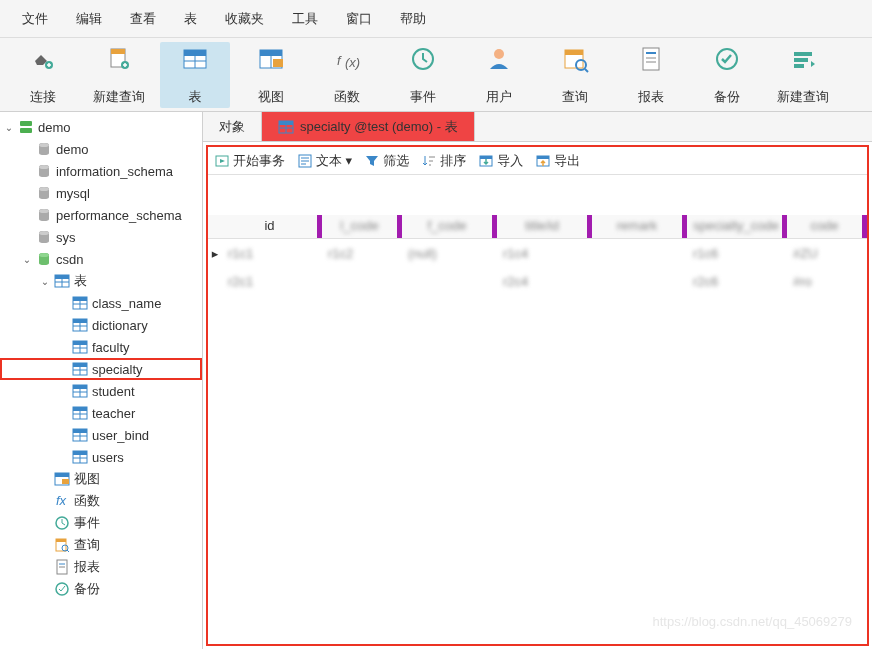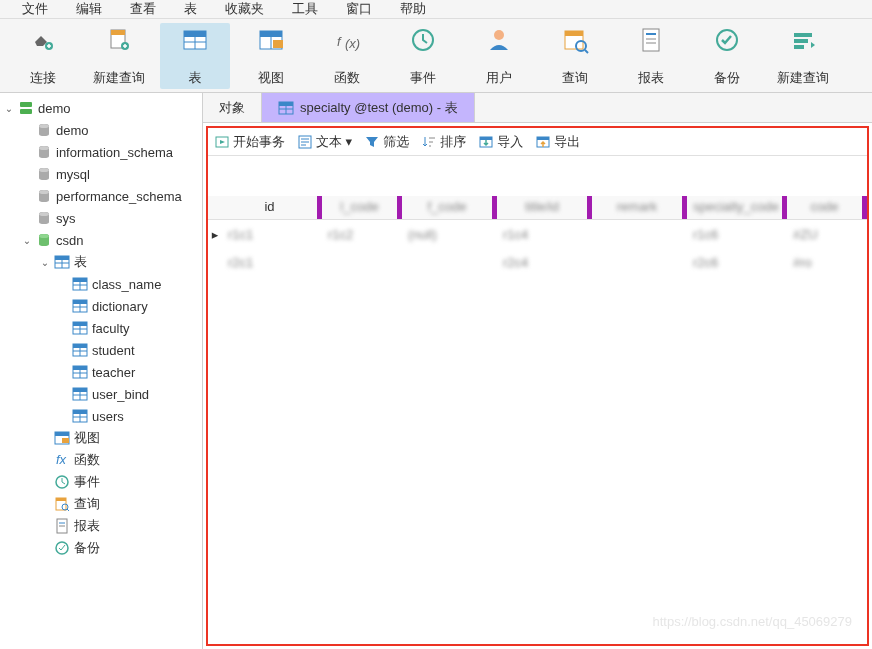--- a/index.html
+++ b/index.html
@@ -1,19 +1,19 @@
 <!DOCTYPE html>
 <html><head>
   <meta charset="utf-8">
   <style>
     * { margin: 0; padding: 0; box-sizing: border-box; font-family: "Microsoft YaHei", sans-serif; font-size: 13px; }
     body { background: #fff; color: #333; overflow: hidden; }
     .window { width: 872px; height: 649px; display: flex; flex-direction: column; }
     
-    .menubar { height: 19px; display: flex; align-items: center; padding: 0 8px; background: #f5f5f5; border-bottom: 1px solid #ddd; }
+    .menubar { height: 38px; display: flex; align-items: center; padding: 0 8px; background: #f5f5f5; border-bottom: 1px solid #ddd; }
     .menubar span { padding: 2px 14px; cursor: pointer; }
     
     .toolbar { height: 74px; display: flex; background: #f5f5f5; border-bottom: 1px solid #d0d0d0; padding: 4px 8px 2px 8px; gap: 6px; }
     .toolbar-item { display: flex; flex-direction: column; align-items: center; justify-content: center; width: 70px; height: 66px; cursor: pointer; border-radius: 2px; }
     .toolbar-item.active { background: #cce4f0; }
     .toolbar-item .icon { width: 32px; height: 30px; display: flex; align-items: center; justify-content: center; font-size: 24px; }
     .toolbar-item .label { font-size: 13px; margin-top: 14px; }
     
     .main { display: flex; flex: 1; overflow: hidden; }
     
@@ -24,21 +24,21 @@
     .tree-node .label { }
     .tree-node.highlighted { outline: 2px solid #ec3323; outline-offset: -2px; }
     .depth-0 { padding-left: 2px; }
     .depth-1 { padding-left: 20px; }
     .depth-2 { padding-left: 38px; }
     .depth-3 { padding-left: 56px; }
     
     .content { flex: 1; display: flex; flex-direction: column; text-align: center; }
     .tabs { height: 30px; display: flex; border-bottom: 1px solid #d0d0d0; background: #f5f5f5; }
     .tab { display: flex; align-items: center; padding: 0 16px; cursor: pointer; gap: 6px; }
-    .tab.active { background: #c4b5fd; border-right: 1px solid #d0d0d0; }
+    .tab.active { background: #ef4444; border-right: 1px solid #d0d0d0; }
     .tab.inactive { border-right: 1px solid #d0d0d0; }
     
     .data-panel { margin: 3px; border: 2px solid #ec3323; flex: 1; display: flex; flex-direction: column; gap: 40px; }
     .panel-toolbar { height: 28px; display: flex; align-items: center; padding: 0 6px; gap: 12px; border-bottom: 1px solid #e0e0e0; }
     .panel-toolbar .tb-btn { display: flex; align-items: center; gap: 3px; cursor: pointer; }
     .panel-toolbar .tb-icon { width: 16px; height: 16px; display: inline-flex; align-items: center; justify-content: center; }
     
     .data-grid { flex: 1; overflow: hidden; }
     .grid-header { display: flex; height: 24px; background: #f8f8f8; border-bottom: 1px solid #e0e0e0; }
     .grid-header .cell { border-right: 5px solid #a21caf; padding: 3px 6px; overflow: hidden; }
@@ -298,20 +298,32 @@
           <span class="icon">
             <svg width="16" height="16" viewBox="0 0 16 16">
               <rect x="1" y="2" width="14" height="12" fill="#fff" stroke="#3b87c8"></rect>
               <rect x="1" y="2" width="14" height="4" fill="#3b87c8"></rect>
               <line x1="8" y1="2" x2="8" y2="14" stroke="#3b87c8"></line>
               <line x1="1" y1="9" x2="15" y2="9" stroke="#3b87c8"></line>
             </svg>
           </span>
           <span class="label">faculty</span>
         </div>
+        <div class="tree-node depth-3 highlighted">
+          <span class="caret"></span>
+          <span class="icon">
+            <svg width="16" height="16" viewBox="0 0 16 16">
+              <rect x="1" y="2" width="14" height="12" fill="#fff" stroke="#3b87c8"></rect>
+              <rect x="1" y="2" width="14" height="4" fill="#3b87c8"></rect>
+              <line x1="8" y1="2" x2="8" y2="14" stroke="#3b87c8"></line>
+              <line x1="1" y1="9" x2="15" y2="9" stroke="#3b87c8"></line>
+            </svg>
+          </span>
+          <span class="label">specialty</span>
+        </div>
         <div class="tree-node depth-3">
           <span class="caret"></span>
           <span class="icon">
             <svg width="16" height="16" viewBox="0 0 16 16">
               <rect x="1" y="2" width="14" height="12" fill="#fff" stroke="#3b87c8"></rect>
               <rect x="1" y="2" width="14" height="4" fill="#3b87c8"></rect>
               <line x1="8" y1="2" x2="8" y2="14" stroke="#3b87c8"></line>
               <line x1="1" y1="9" x2="15" y2="9" stroke="#3b87c8"></line>
             </svg>
           </span>

